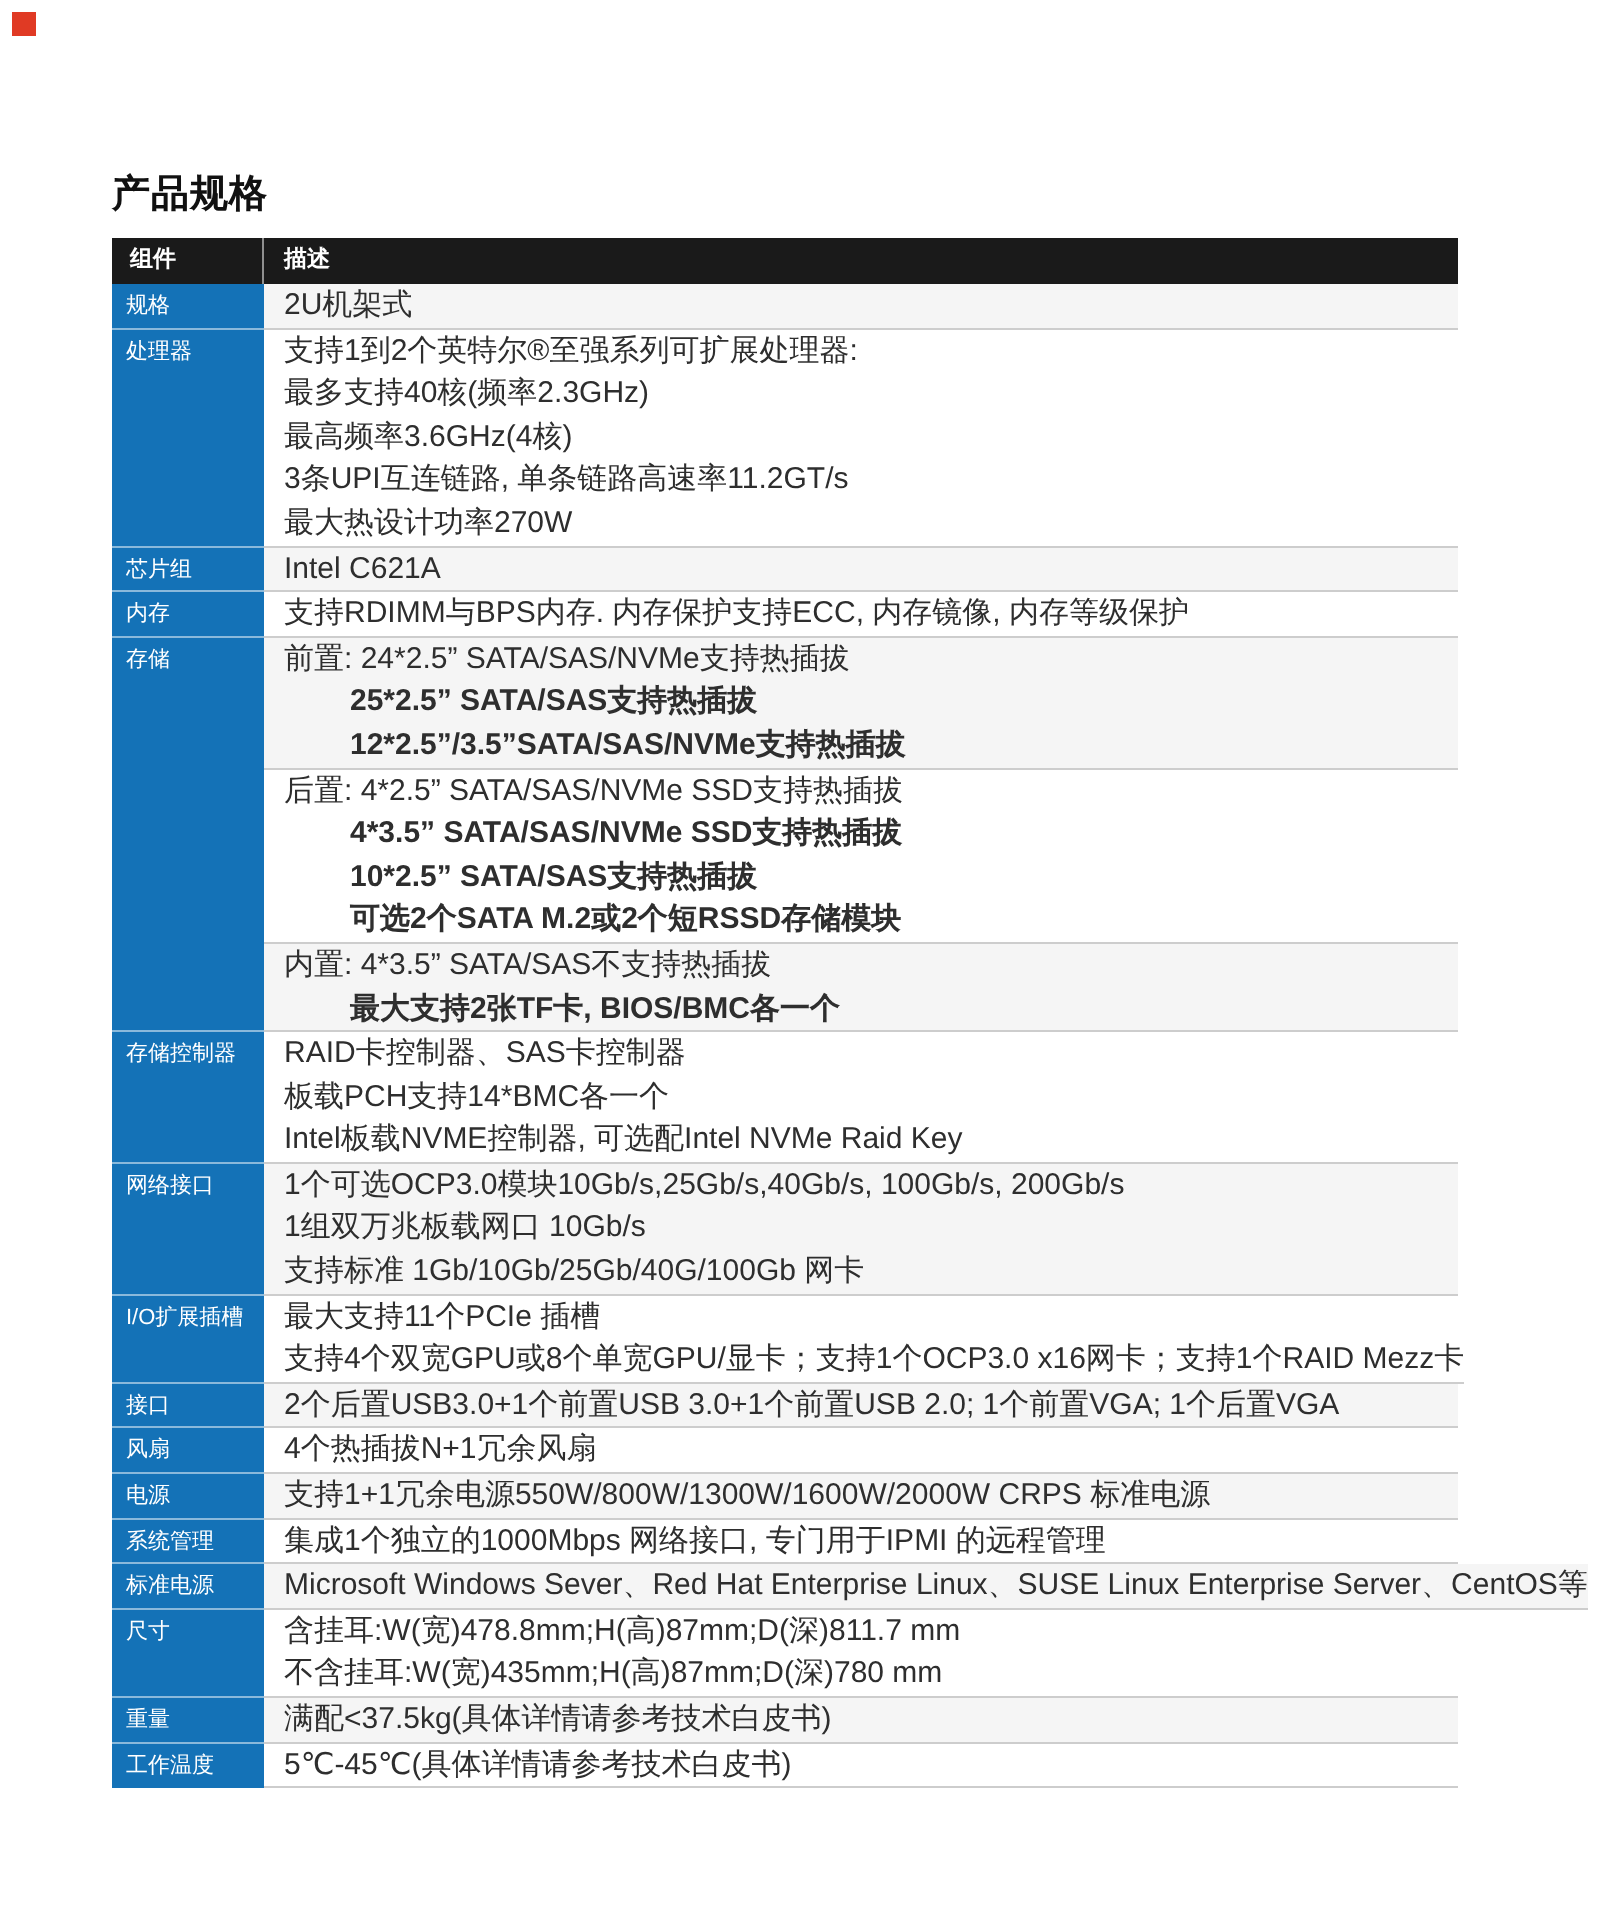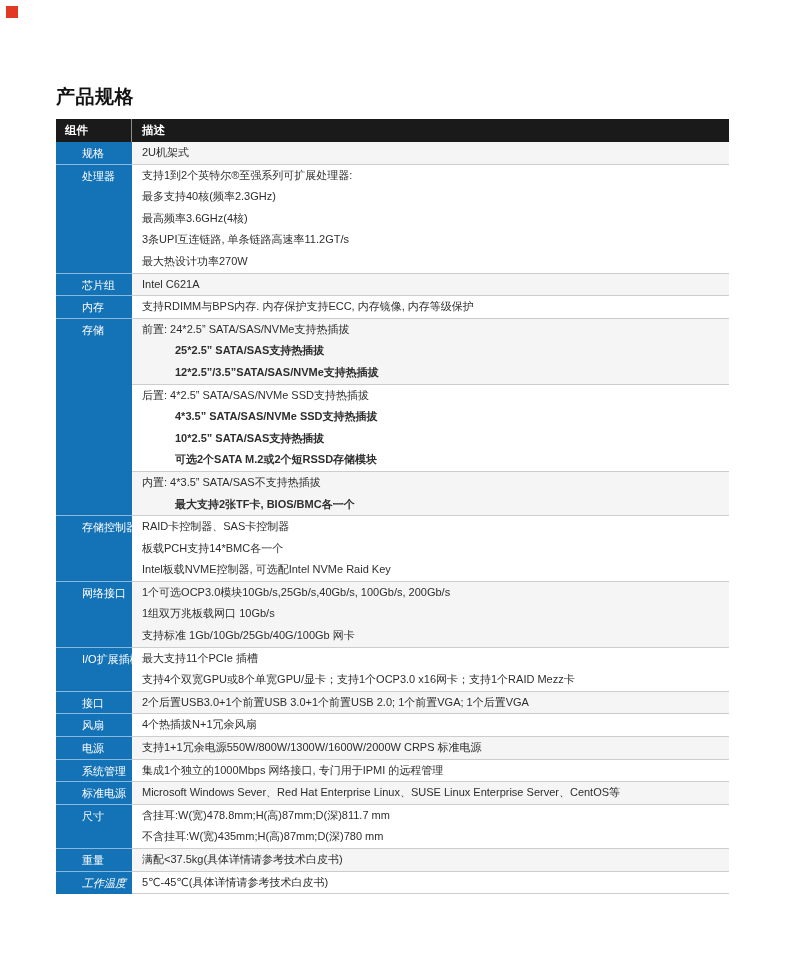--- a/index.html
+++ b/index.html
@@ -34,30 +34,30 @@
     font-size: 11.5px; font-weight: bold;
   }
   .th { height: 23px; line-height: 23px; }
   .th.c1 { width: 76px; padding-left: 9px; border-right: 1px solid #8f8f8f; }
   .th.c2 { flex: 1; padding-left: 10px; }
   .row { display: flex; }
   .cl {
     width: 76px; flex: 0 0 76px;
     background: var(--blue); color: #fff;
     font-size: 11px; line-height: 14px;
-    padding: 4px 2px 0 26px;
+    padding: 4px 2px 0 7px;
     border-bottom: 1px solid rgba(255,255,255,0.5);
     white-space: nowrap;
   }
-  .row:last-child .cl { border-bottom: none; font-style: italic; }
+  .row:last-child .cl { border-bottom: none; }
   .cc { flex: 1; display: flex; flex-direction: column; }
   .block { border-bottom: 1px solid var(--rule); padding-left: 10px; }
   .block.shaded { background: var(--shade); }
   .line {
-    font-size: 11px; color: #2e2e2e;
+    font-size: 15px; color: #2e2e2e;
     height: 21.6px; line-height: 21.6px;
     white-space: nowrap;
   }
   .line.indent { padding-left: 33px; font-weight: bold; }
 </style>
 </head>
 <body>
 
 <div class="red-marker"></div>
 

